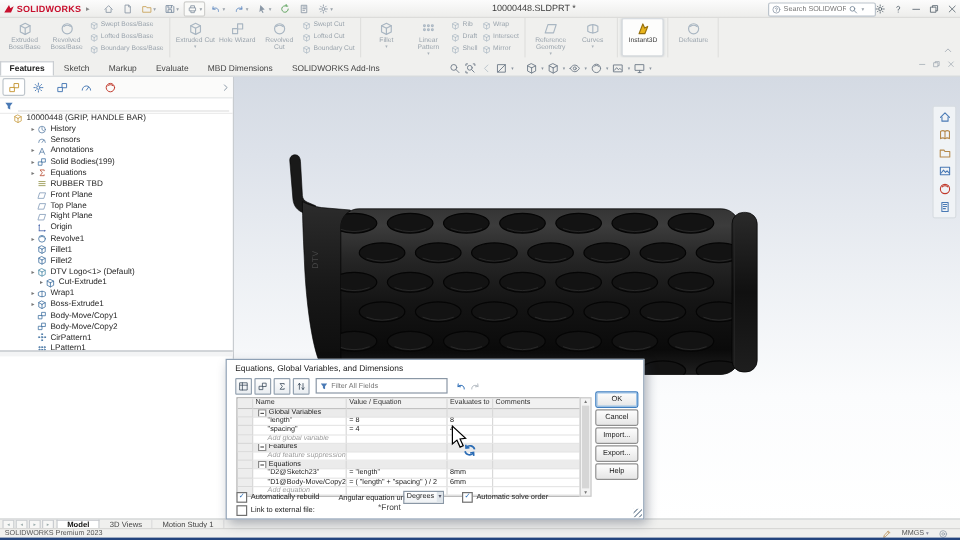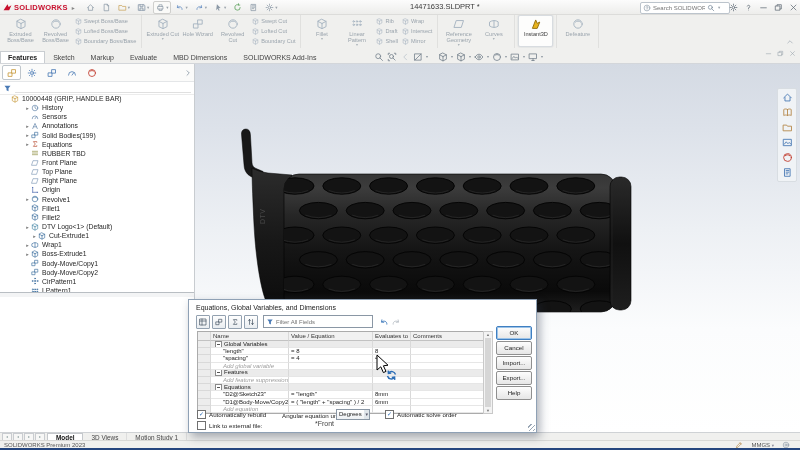--- a/index.html
+++ b/index.html
@@ -239,21 +239,21 @@
             <svg viewBox="0 0 16 16" width="9" height="9" style="display:block;color:#8b98a6">
               <g fill="none" stroke="#8b98a6" stroke-width="1.3" stroke-linecap="round" stroke-linejoin="round">
                 <circle cx="8" cy="8" r="2.3"></circle>
                 <path d="M8 2v1.8M8 12.2V14M2 8h1.8M12.2 8H14M3.8 3.8L5 5M11 11l1.2 1.2M12.2 3.8L11 5M5 11l-1.2 1.2"></path>
               </g>
             </svg>
           </span>
           <span class="qarr">▾</span>
         </div>
       </div>
-    <div class="wtitle">14471633.SLDPRT *</div>
+    <div class="wtitle">10000448.SLDPRT *</div>
     <div class="searchbox">
       <span class="icon" id="sb-help"><span class="icon"><svg viewBox="0 0 16 16" width="8" height="8" style="display:block;color:#8a97a5">
               <g fill="none" stroke="#8a97a5" stroke-width="1.3" stroke-linecap="round" stroke-linejoin="round">
                 <circle cx="8" cy="8" r="5.8"></circle>
                 <path d="M6.4 6.4A1.7 1.7 0 1 1 8 8.4v.9"></path>
                 <circle cx="8" cy="11.2" r=".7" fill="currentColor" stroke="none"></circle>
               </g>
             </svg></span></span>
       <input placeholder="Search SOLIDWORKS Help" style="">
       <span class="icon" id="sb-mag"><span class="icon"><svg viewBox="0 0 16 16" width="8" height="8" style="display:block;color:#6b7d8f">

